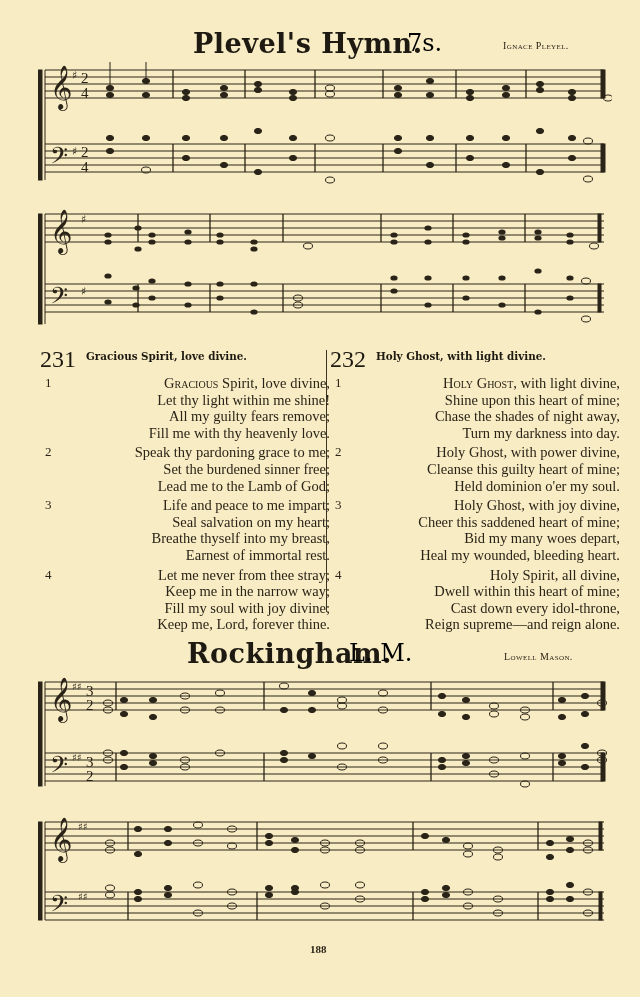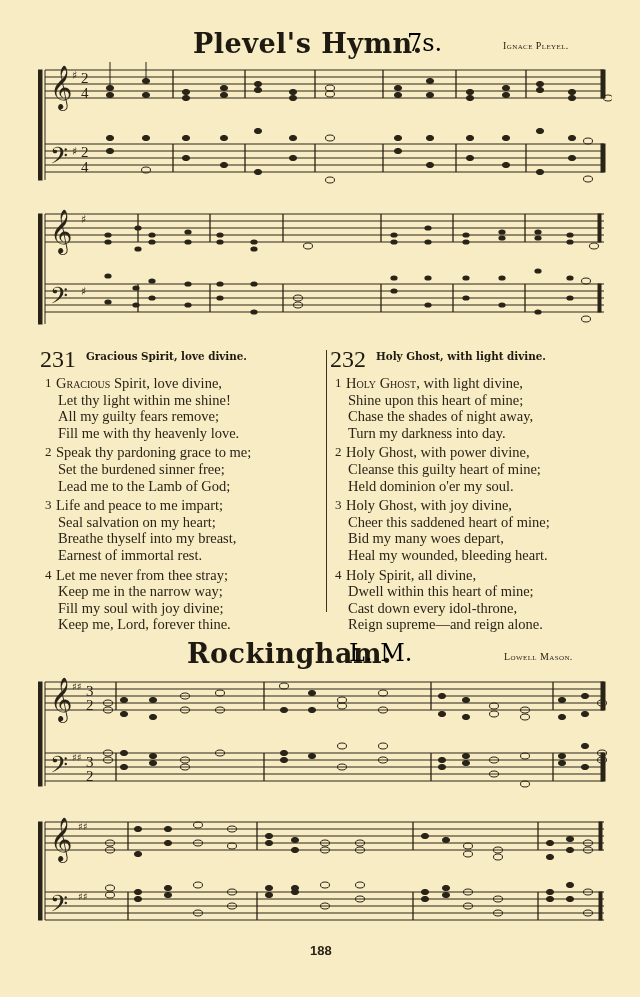--- a/index.html
+++ b/index.html
@@ -62,33 +62,33 @@
       font-family: "DejaVu Serif", serif;
       font-weight: bold; font-size: 11.5px; color: #1e1a12;
       transform: scaleX(0.9); transform-origin: left;
       white-space: nowrap;
     }
     .stanza { position: relative; margin-top: 3px; }
     .stanza-num {
       position: absolute; left: 5px; top: 0;
       font-size: 13px; line-height: 16.6px;
     }
-    .stanza-lines { margin-left: 16px; }
+    .stanza-lines { margin-left: 16px; text-align: right; }
     .verse-line {
       font-family: "Liberation Serif", serif;
       font-size: 14.5px; line-height: 16.6px;
       white-space: nowrap; color: #2a2418;
     }
     .verse-line.indent { padding-left: 2px; }
     .sc { font-variant: small-caps; }
 
     .page-number {
       position: absolute; left: 310px; top: 943px;
-      font-family: Liberation Sans, sans-serif;
-      font-weight: bold; font-size: 13px; color: #2a2418;
+      font-family: Liberation Serif, serif;
+      font-weight: bold; font-size: 11px; color: #2a2418;
     }
   </style>
 </head>
 <body>
 
 <div class="page">
 
   <div class="tune-header" style="top:26px;">
     <span class="tune-title" style="left:193px;top:2px;">Plevel's Hymn.</span>
     <span class="tune-meter" style="left:407px;top:3px;">7s.</span>

